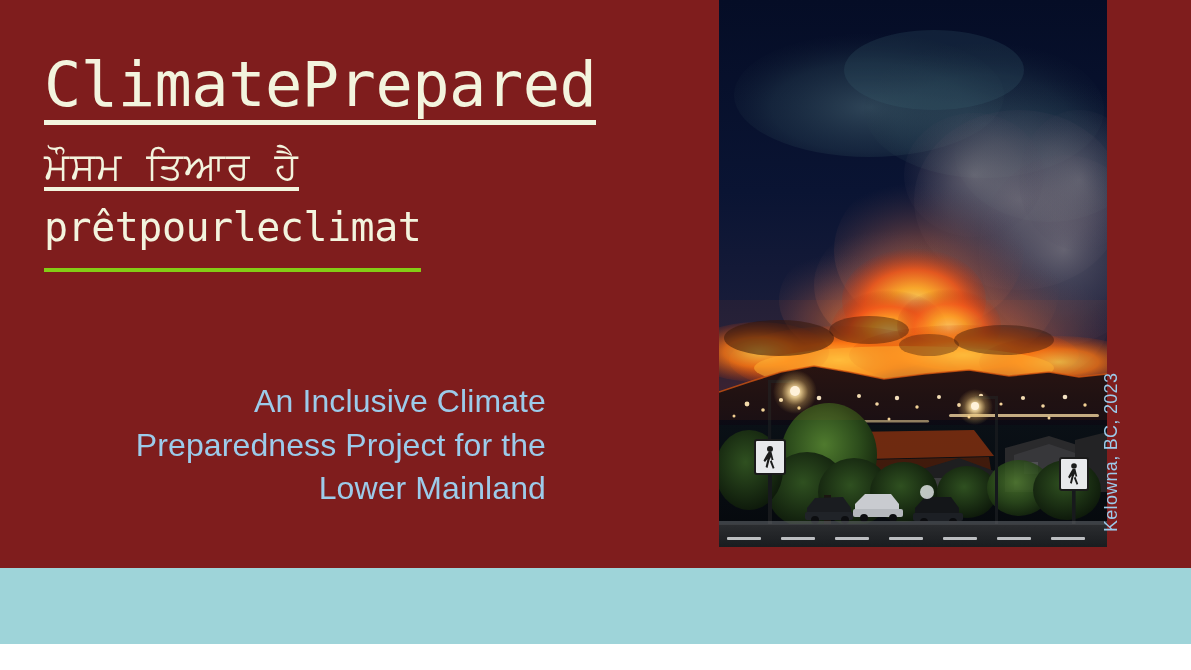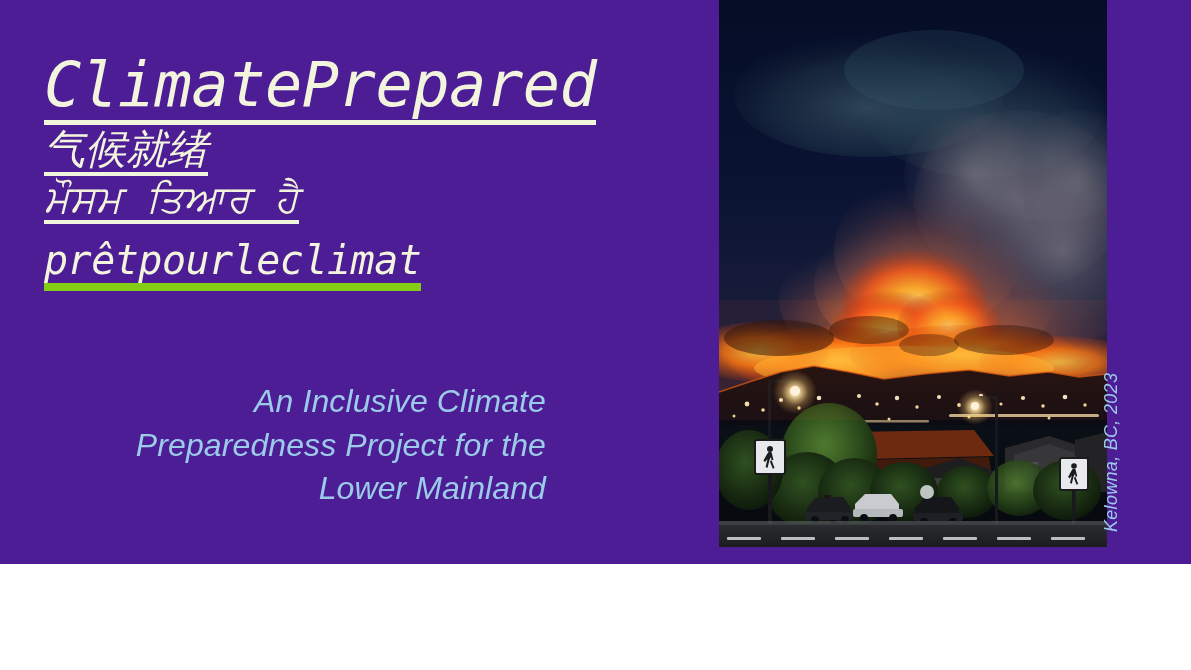--- a/index.html
+++ b/index.html
@@ -3,25 +3,24 @@
 <meta charset="utf-8">
 <style>
   html, body {
     margin: 0;
     padding: 0;
     background: #ffffff;
   }
   .slide {
     position: relative;
     width: 1191px;
-    height: 564px;
+    height: 644px;
     overflow: hidden;
-    background: #4c1d95;
+    background: #7f1d1d;
     font-family: "Liberation Sans", sans-serif;
-    font-style: italic;
   }
 
   
   .bottom-band {
     position: absolute;
     left: 0;
     top: 568px;
     width: 1191px;
     height: 102px;
     background: #9ED4D9;
@@ -60,22 +59,22 @@
     font-size: 38px;
     padding-bottom: 2px;
     border-bottom: 4px solid #F3F4DE;
     display: inline-block;
     margin-bottom: 16px;
     letter-spacing: 1px;
     text-align: right;
   }
   .title-fr {
     font-size: 40px;
-    padding-bottom: 3px;
-    border-bottom: 8px solid #84cc16;
+    padding-bottom: 21px;
+    border-bottom: 4px solid #84cc16;
     display: inline-block;
   }
 
   .subtitle {
     position: absolute;
     left: 46px;
     top: 380px;
     width: 500px;
     color: #9CCBEA;
     font-size: 32px;
@@ -118,21 +117,20 @@
 </head>
 <body>
 
 <div class="slide">
 
   <div class="bottom-band"></div>
 
   <div class="title-block">
     <div class="title-line title-main">ClimatePrepared</div>
     <br>
-    <div class="title-line title-zh">气候就绪</div>
     <br>
     <div class="title-line title-pa">ਮੌਸਮ ਤਿਆਰ ਹੈ</div>
     <br>
     <div class="title-line title-fr">prêtpourleclimat</div>
   </div>
 
   <div class="subtitle">An Inclusive Climate Preparedness Project for the Lower Mainland</div>
 
   <div class="photo">
     <svg width="388" height="547" viewBox="0 0 388 547">

